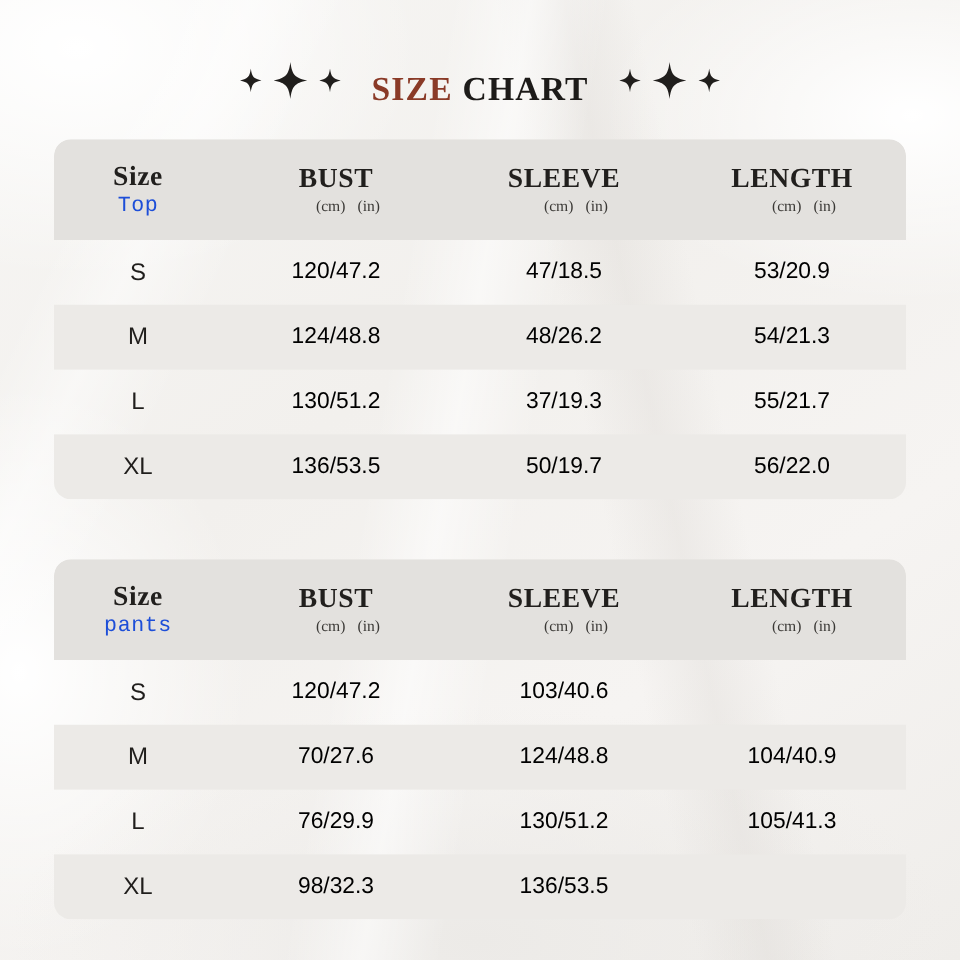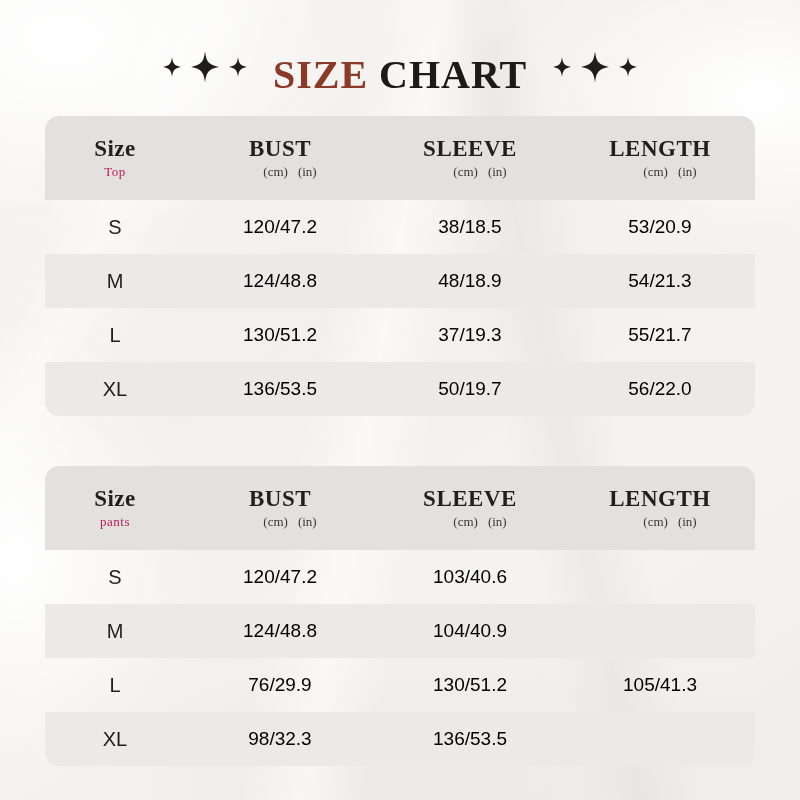--- a/index.html
+++ b/index.html
@@ -56,21 +56,21 @@
   .sparkles {
     display: flex;
     align-items: center;
     gap: 10px;
   }
   .spark {
     display: block;
   }
   .title {
     font-family: "Liberation Serif", serif;
-    font-size: 40px;
+    font-size: 28px;
     font-weight: bold;
     letter-spacing: 1px;
     white-space: nowrap;
     line-height: 1;
     margin-top: 16px;
   }
   .title .size {
     color: #8a3a27;
   }
   .title .chart {
@@ -112,23 +112,23 @@
     gap: 2px;
   }
   .head-main {
     font-family: "Liberation Serif", serif;
     font-size: 23px;
     font-weight: bold;
     color: #211f1d;
     letter-spacing: 0.5px;
   }
   .head-sub {
-    font-family: Liberation Serif, serif;
-    font-size: 13px;
-    color: #be185d;
+    font-family: Liberation Mono, monospace;
+    font-size: 18px;
+    color: #1d4ed8;
     letter-spacing: 0.5px;
   }
   .units {
     display: flex;
     gap: 10px;
     margin-left: 20px;
   }
   .units span {
     font-family: "Liberation Serif", serif;
     font-size: 13px;
@@ -208,27 +208,27 @@
         <div class="units">
           <span>(cm)</span>
           <span>(in)</span>
         </div>
       </div>
     </div>
 
     <div class="row plain">
       <div class="cell size-label">S</div>
       <div class="cell">120/47.2</div>
-      <div class="cell">38/18.5</div>
+      <div class="cell">47/18.5</div>
       <div class="cell">53/20.9</div>
     </div>
     <div class="row shade">
       <div class="cell size-label">M</div>
       <div class="cell">124/48.8</div>
-      <div class="cell">48/18.9</div>
+      <div class="cell">48/26.2</div>
       <div class="cell">54/21.3</div>
     </div>
     <div class="row plain">
       <div class="cell size-label">L</div>
       <div class="cell">130/51.2</div>
       <div class="cell">37/19.3</div>
       <div class="cell">55/21.7</div>
     </div>
     <div class="row shade">
       <div class="cell size-label">XL</div>
@@ -267,20 +267,21 @@
       </div>
     </div>
 
     <div class="row plain">
       <div class="cell size-label">S</div>
       <div class="cell">120/47.2</div>
       <div class="cell">103/40.6</div>
     </div>
     <div class="row shade">
       <div class="cell size-label">M</div>
+      <div class="cell">70/27.6</div>
       <div class="cell">124/48.8</div>
       <div class="cell">104/40.9</div>
     </div>
     <div class="row plain">
       <div class="cell size-label">L</div>
       <div class="cell">76/29.9</div>
       <div class="cell">130/51.2</div>
       <div class="cell">105/41.3</div>
     </div>
     <div class="row shade">

